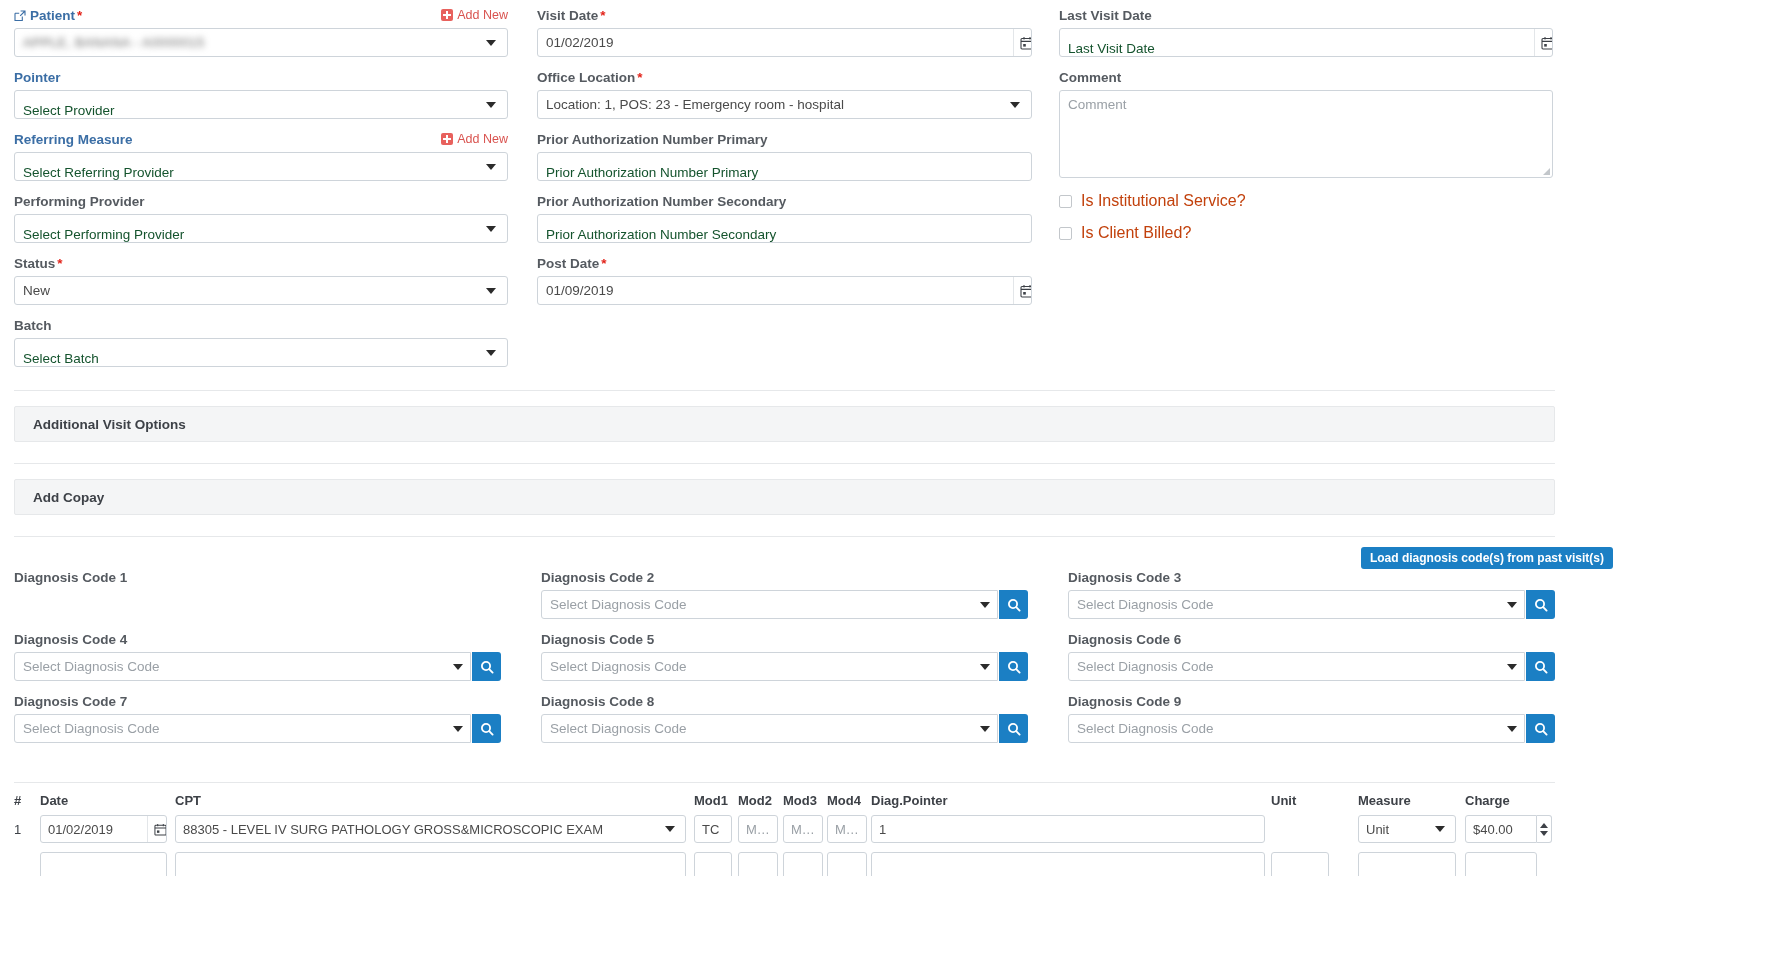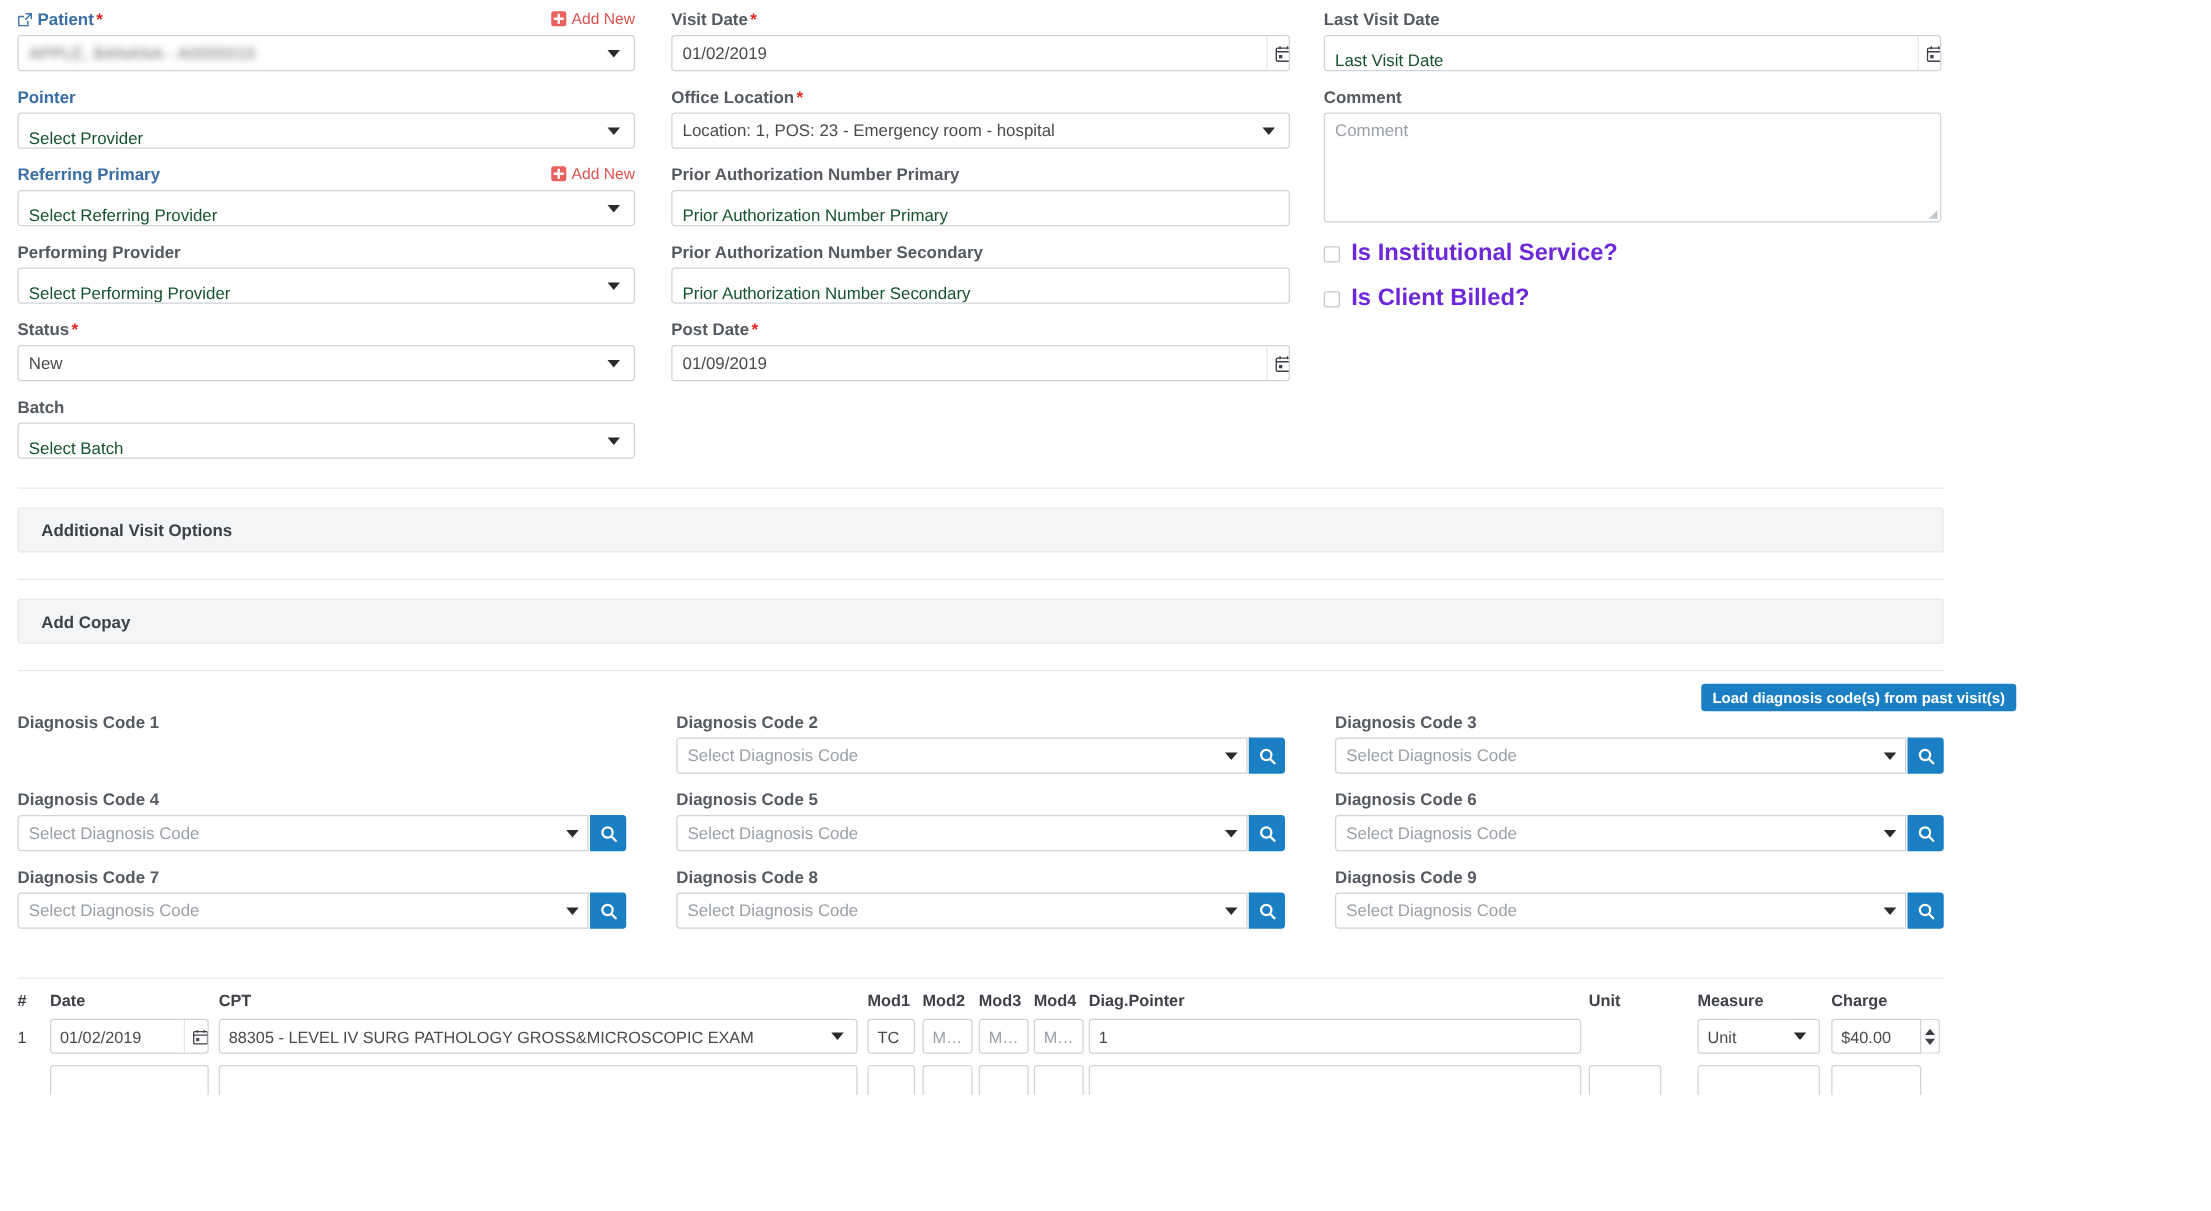--- a/index.html
+++ b/index.html
@@ -114,21 +114,21 @@
   }
 
   .chk-row { display: flex; align-items: center; gap: 9px; margin-top: 14px; }
   .chk {
     width: 13px; height: 13px;
     border: 1px solid #c3c7cb;
     border-radius: 2px;
     background: #fff;
     flex: 0 0 13px;
   }
-  .chk-lbl { font-size: 19px; font-weight: bold; color: #6d28d9; }
+  .chk-lbl { font-size: 16px; font-weight: normal; color: #c2410c; }
 
   
   .hr { position: absolute; left: 14px; width: 1541px; height: 1px; background: #e6e8ea; }
   .secbar {
     position: absolute;
     left: 14px; width: 1541px; height: 36px;
     background: #f4f5f6;
     border: 1px solid #e6e8ea;
     border-radius: 2px;
     display: flex; align-items: center;
@@ -273,21 +273,21 @@
 
     <div class="fg">
       <span class="lbl blue">Pointer</span>
       <div class="ctl ph">
         <span class="val">Select Provider</span>
         <span class="caret"></span>
       </div>
     </div>
 
     <div class="fg">
-      <span class="lbl blue">Referring Primary</span>
+      <span class="lbl blue">Referring Measure</span>
       <span class="addnew">
         <span class="plus-box"></span>
         <span>Add New</span>
       </span>
       <div class="ctl ph">
         <span class="val">Select Referring Provider</span>
         <span class="caret"></span>
       </div>
     </div>
 

